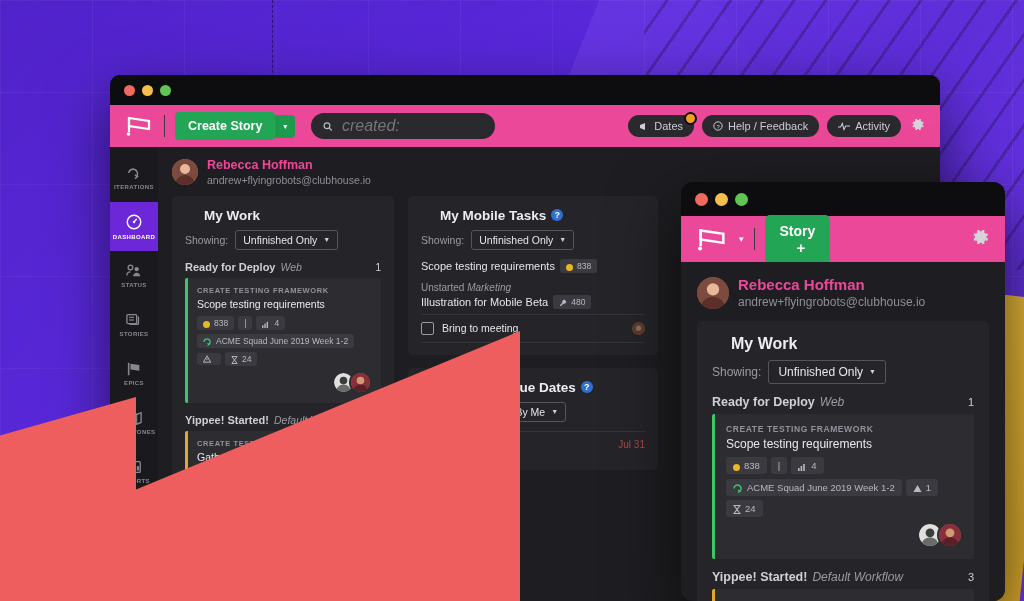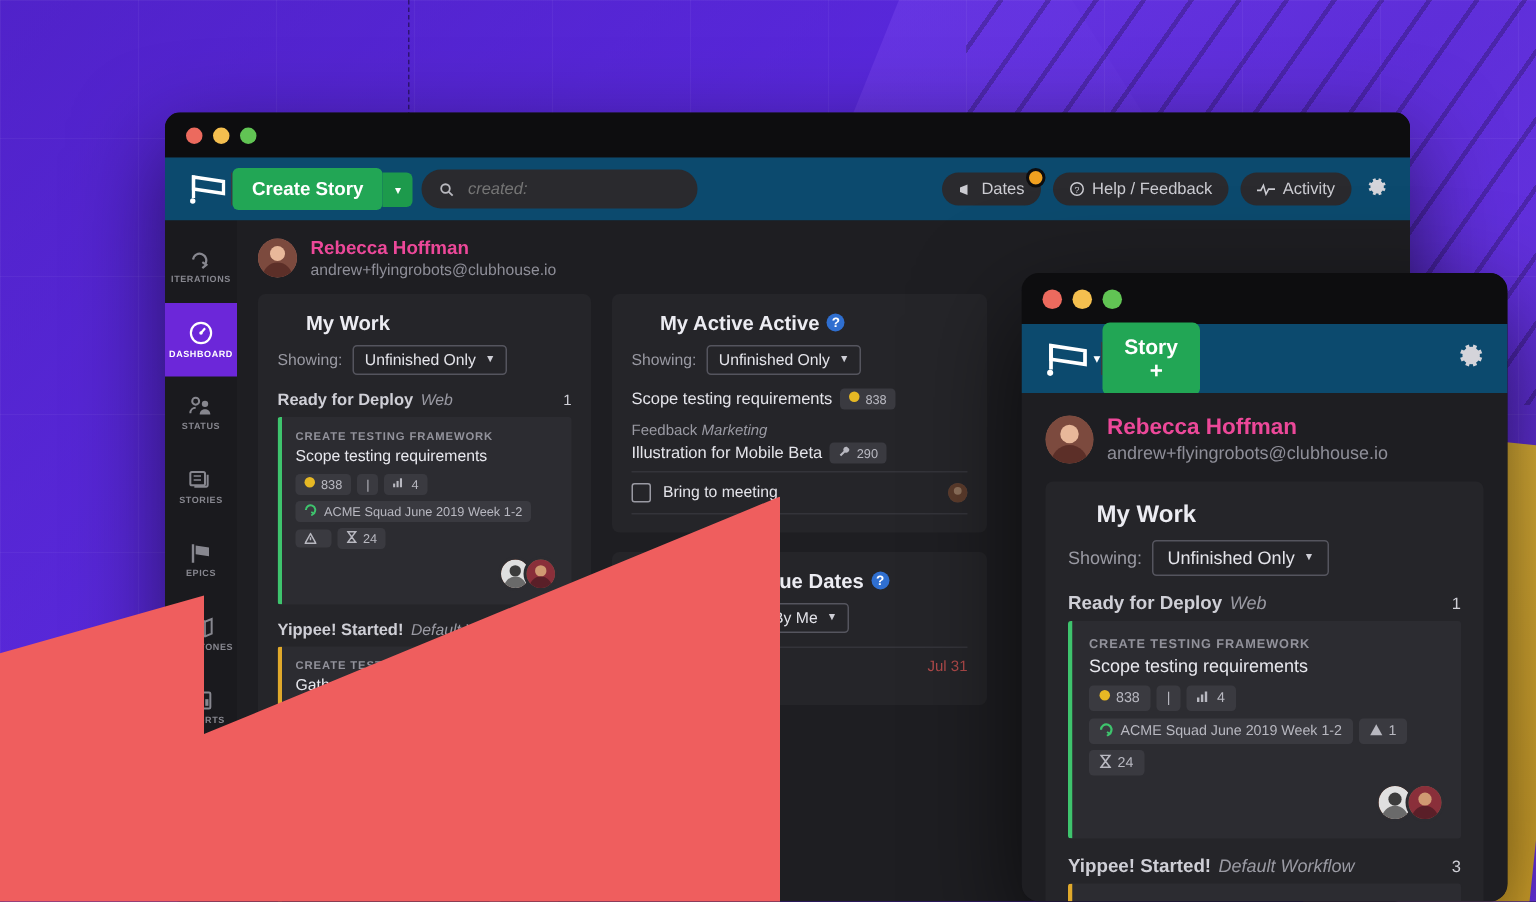--- a/index.html
+++ b/index.html
@@ -40,32 +40,32 @@
   .win{position:absolute;background:#16161a;border-radius:10px;
       box-shadow:0 22px 60px rgba(0,0,0,.55);overflow:hidden;}
   .win-main{left:110px;top:75px;width:830px;height:526px;}
   .win-second{left:681px;top:182px;width:324px;height:419px;border-radius:12px;
       box-shadow:0 26px 70px rgba(0,0,0,.65);}
 
   .titlebar{height:30px;background:#0d0d0f;display:flex;align-items:center;padding-left:14px;gap:7px;}
   .dot{width:11px;height:11px;border-radius:50%;}
   .dot.r{background:#ec6a5e;} .dot.y{background:#f4bf4f;} .dot.g{background:#61c454;}
 
-  .topbar{height:42px;background:#0c4a6e;display:flex;align-items:center;
-      padding:0 14px;}
+  .topbar{height:42px;background:#ec4899;display:flex;align-items:center;
+      padding:0 14px;gap:10px;}
   .logo{width:30px;height:22px;position:relative;flex:0 0 auto;}
   .sep{width:1px;height:22px;background:#3a3a40;}
   .btn-green{background:#22a655;color:#fff;font-size:12.5px;font-weight:bold;
       border-radius:4px;padding:7px 13px;display:flex;align-items:center;}
   .btn-green-split{background:#1d9a4c;border-radius:0 4px 4px 0;padding:7px 8px;
       display:flex;align-items:center;color:#fff;font-size:8px;}
   .searchbox{background:#2a2a2e;border-radius:15px;height:26px;width:160px;
       display:flex;align-items:center;gap:7px;padding:0 12px;margin-left:6px;}
   .searchbox input{background:transparent;border:0;outline:0;color:#b9b9bf;
-      font-style:italic;font-size:11px;font-family:"Liberation Sans",sans-serif;width:100%;}
+      font-style:italic;font-size:16px;font-family:"Liberation Sans",sans-serif;width:100%;}
   .top-right{margin-left:auto;display:flex;align-items:center;gap:8px;}
   .pill{background:#2a2a2e;border-radius:13px;height:22px;display:flex;
       align-items:center;gap:5px;padding:0 11px;color:#ccccd2;font-size:11px;position:relative;}
   .badge-dot{position:absolute;right:-3px;top:-3px;width:9px;height:9px;border-radius:50%;
       background:#f0a020;border:2px solid #0d0d0f;}
 
   .body-row{display:flex;height:calc(100% - 72px);}
   .sidebar{width:48px;background:#1a1a1e;padding-top:6px;flex:0 0 auto;position:relative;}
   .side-item{height:49px;display:flex;flex-direction:column;align-items:center;
       justify-content:center;gap:3px;color:#87878f;}
@@ -98,21 +98,21 @@
   .group-sub{color:#9a9aa3;font-size:10.5px;font-style:italic;}
   .group-count{margin-left:auto;color:#cfcfd6;font-size:10px;}
 
   .story{background:#2c2c31;border-left:3px solid #3ec46d;border-radius:2px;
       padding:8px 9px 9px;margin-bottom:5px;position:relative;}
   .story.amber{border-left-color:#e0a92b;}
   .story-epic{color:#92929b;font-size:7.5px;font-weight:bold;letter-spacing:.6px;margin-bottom:3px;}
   .story-name{color:#e8e8ee;font-size:10.5px;margin-bottom:6px;}
   .chips{display:flex;gap:4px;flex-wrap:wrap;align-items:center;}
   .chip{background:#3a3a40;border-radius:3px;padding:2px 6px;color:#b8b8c0;
-      font-size:8.5px;display:flex;align-items:flex-start;gap:4px;}
+      font-size:8.5px;display:flex;align-items:flex-end;gap:4px;}
   .chip.red{color:#e07070;}
   .chip-dot{width:7px;height:7px;border-radius:50%;background:#e6b824;}
   .chip-date{background:#cf3030;color:#fff;}
   .avrow{display:flex;justify-content:flex-end;gap:-4px;margin-top:5px;}
   .avrow .avatar{border:2px solid #2c2c31;margin-left:-6px;}
 
   .task-sect{margin-top:9px;}
   .task-grp{color:#9a9aa3;font-size:10px;margin-bottom:2px;}
   .task-grp i{font-style:italic;}
   .task-story{color:#e4e4ea;font-size:11px;display:flex;align-items:center;gap:5px;margin-bottom:5px;}
@@ -466,21 +466,21 @@
                 </span>
               </div>
 
             </div>
           </div>
         </div>
 
         <div class="col-mid">
           <div class="card">
             <div class="card-title">
-              <span>My Active Active</span>
+              <span>My Mobile Tasks</span>
               <span class="help-icon">?</span>
             </div>
             <div class="showing-row">
               <span class="showing-lbl">Showing:</span>
               <span class="select">
                 <span>Unfinished Only</span>
                 <span class="caret">▼</span>
               </span>
             </div>
 
@@ -489,30 +489,30 @@
                 <span>Scope testing requirements</span>
                 <span class="chip">
                   <span class="chip-dot"></span>
                   <span>838</span>
                 </span>
               </div>
             </div>
 
             <div class="task-sect">
               <div class="task-grp">
-                <span>Feedback</span>
+                <span>Unstarted</span>
                 <i>Marketing</i>
               </div>
               <div class="task-story">
                 <span>Illustration for Mobile Beta</span>
                 <span class="chip">
                   <svg width="8" height="8" viewBox="0 0 10 10">
                     <path d="M7 1a2.6 2.6 0 0 0-2.8 3.6L1 7.8 2.2 9l3.2-3.2A2.6 2.6 0 0 0 9 3z" fill="#b8b8c0"></path>
                   </svg>
-                  <span>290</span>
+                  <span>480</span>
                 </span>
               </div>
               <div class="task-row">
                 <span class="checkbox"></span>
                 <span class="task-name">Bring to meeting</span>
                 <span class="avatar" style="width:13px;height:13px;margin-left:auto;opacity:.55">
                   <svg width="13" height="13" viewBox="0 0 20 20">
                       <circle cx="10" cy="10" r="10" fill="#8a4f2f"></circle>
                       <circle cx="10" cy="8" r="4" fill="#e3b086"></circle>
                     </svg>

